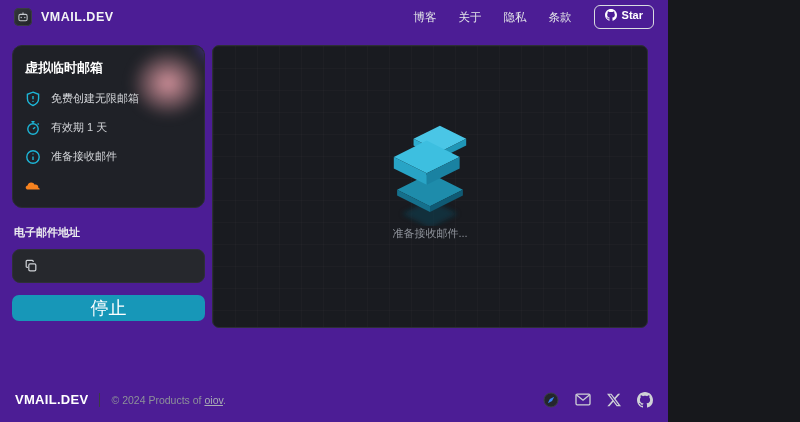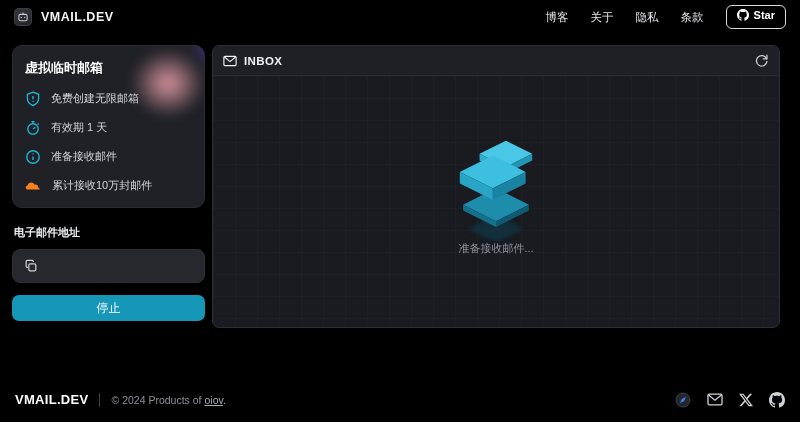--- a/index.html
+++ b/index.html
@@ -1,18 +1,18 @@
 <!DOCTYPE html>
 <html><head>
 <meta charset="utf-8">
 <style>
   * { margin:0; padding:0; box-sizing:border-box; }
   html,body { width:800px; height:422px; }
   body { font-family:"Liberation Sans", sans-serif; background:#17181c; }
-  .page { position:relative; width:800px; height:422px; background:#000000; overflow:hidden; }
+  .page { position:relative; width:668px; height:422px; background:#4c1d95; overflow:hidden; }
 
   
   .topbar { position:absolute; top:0; left:0; right:0; height:34px;
     display:flex; align-items:center; justify-content:space-between; padding:0 14px; }
   .brand { display:flex; align-items:center; gap:9px; }
   .brand-icon { width:18px; height:18px; border-radius:5px;
     background:linear-gradient(145deg,#34373d,#222428);
     display:flex; align-items:center; justify-content:center; box-shadow:0 0 0 1px #3a3d43 inset; }
   .brand-text { color:#f3f4f6; font-size:12.5px; font-weight:bold; letter-spacing:.5px; }
   .nav { display:flex; align-items:center; gap:22px; }
@@ -38,21 +38,21 @@
   .feature-text { color:#d3d5d9; font-size:11px; }
 
   .email-label { color:#edeef0; font-size:11px; font-weight:bold; margin:17px 2px 9px; }
   .email-box { height:34px; background:#26282d; border:1px solid #2e3036; border-radius:8px;
     display:flex; align-items:center; justify-content:space-between; padding:0 11px; }
   .email-value { color:#e5e7ea; font-size:11.5px; }
   .copy-btn { background:none; border:none; color:#ced1d6; cursor:pointer; display:flex; padding:0; }
 
   .stop-btn { margin-top:12px; width:100%; height:26px; background:#1797b8; border:none;
     border-radius:7px; display:flex; align-items:center; justify-content:center;
-    color:#ffffff; font-size:12px; cursor:pointer; }
+    color:#ffffff; font-size:18px; cursor:pointer; }
 
   
   .inbox { flex:1; height:283px; border:1px solid #2d2f36; border-radius:7px;
     background:#191b20; display:flex; flex-direction:column; overflow:hidden; }
   .inbox-header { flex:none; height:30px; background:#1e2026; border-bottom:1px solid #292b31;
     display:flex; align-items:center; justify-content:space-between; padding:0 10px; }
   .inbox-title { display:flex; align-items:center; gap:7px; color:#f2f3f5;
     font-size:11.5px; font-weight:bold; letter-spacing:.4px; }
   .refresh-btn { background:none; border:none; color:#c9ccd1; cursor:pointer; display:flex; padding:0; }
   .inbox-body { flex:1; position:relative; display:flex; flex-direction:column;
@@ -149,60 +149,40 @@
           </span>
           <span class="feature-text">准备接收邮件</span>
         </div>
 
         <div class="feature">
           <span style="display:flex;">
             <svg width="17" height="14" viewBox="0 0 17 14" fill="#f6821f">
               <path d="M13.1 10.6H2.9c-1.2 0-2.2-1-2.2-2.1 0-1.1.8-2 1.9-2.1.3-1.7 1.8-3 3.6-3 1.5 0 2.9.9 3.4 2.3.3-.1.6-.2 1-.2 1.5 0 2.7 1.2 2.7 2.6 0 .2 0 .4-.1.6.9.1 1.6.9 1.6 1.8 0 .1-.6.1-1.7.1z"></path>
             </svg>
           </span>
-          <span class="feature-text">累计接收10万封邮件</span>
         </div>
       </div>
 
       <div class="email-label">电子邮件地址</div>
 
       <div class="email-box">
         <button class="copy-btn">
           <span style="display:flex;">
             <svg width="14" height="14" viewBox="0 0 16 16" fill="none" stroke="currentColor" stroke-width="1.4">
               <rect x="5.5" y="5.5" width="8" height="8" rx="1.5"></rect>
               <path d="M10.5 3.5v-1a1 1 0 0 0-1-1h-6a1 1 0 0 0-1 1v6a1 1 0 0 0 1 1h1"></path>
             </svg>
           </span>
         </button>
       </div>
 
       <button class="stop-btn">停止</button>
     </div>
 
     <div class="inbox">
-      <div class="inbox-header">
-        <div class="inbox-title">
-          <span style="display:flex;">
-            <svg width="14" height="12" viewBox="0 0 16 13" fill="none" stroke="#f2f3f5" stroke-width="1.3">
-              <rect x="1" y="1.2" width="14" height="10.6" rx="1.2"></rect>
-              <path d="M1.6 2 8 7.2 14.4 2"></path>
-            </svg>
-          </span>
-          <span>INBOX</span>
-        </div>
-        <button class="refresh-btn">
-          <span style="display:flex;">
-            <svg width="15" height="15" viewBox="0 0 16 16" fill="none" stroke="currentColor" stroke-width="1.4" stroke-linecap="round">
-              <path d="M13.4 6.2A5.6 5.6 0 1 0 13.8 9"></path>
-              <path d="M13.8 2.4v3.8h-3.8" stroke-linejoin="round"></path>
-            </svg>
-          </span>
-        </button>
-      </div>
 
       <div class="inbox-body">
         <div class="empty-wrap">
           <span style="display:flex;">
             <svg width="96" height="102" viewBox="0 0 112 124" fill="none">
               <defs>
                 <filter id="soft" x="-40%" y="-40%" width="180%" height="180%">
                   <feGaussianBlur stdDeviation="3.2"></feGaussianBlur>
                 </filter>
               </defs>

